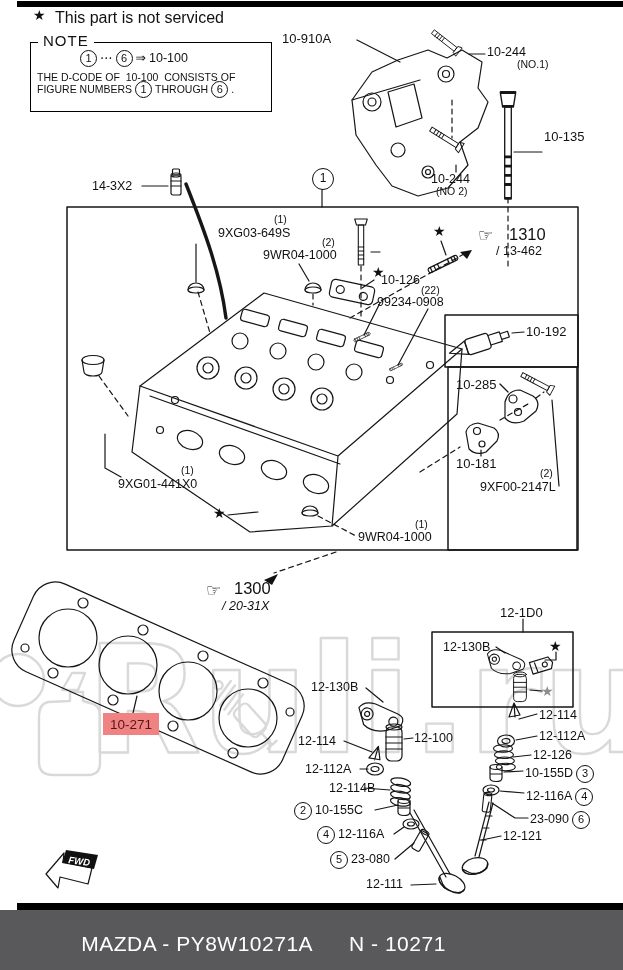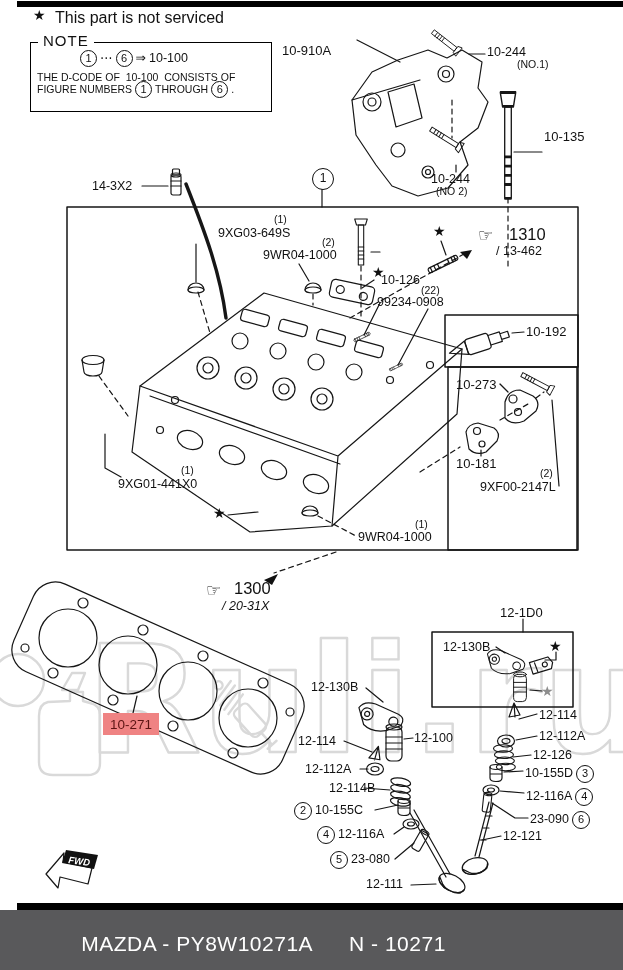--- a/index.html
+++ b/index.html
@@ -390,21 +390,21 @@
   </div>
   <div class="lbl sz11" style="left:37px;top:72px;">THE D-CODE OF  10-100  CONSISTS OF</div>
   <div class="lbl row sz11" style="left:37px;top:81px;">
     <span>FIGURE NUMBERS</span>
     <span class="circ sm">1</span>
     <span>THROUGH</span>
     <span class="circ sm">6</span>
     <span>.</span>
   </div>
 
-  <div class="lbl sz13" style="left:282px;top:44px;text-align:right;">10-910A</div>
+  <div class="lbl sz13" style="left:282px;top:32px;text-align:right;">10-910A</div>
   <div class="lbl" style="left:487px;top:46px;">10-244</div>
   <div class="lbl sz11" style="left:490px;top:59px;margin-left:27px;">(NO.1)</div>
   <div class="lbl sz13" style="left:544px;top:130px;">10-135</div>
   <div class="lbl" style="left:431px;top:173px;">10-244</div>
   <div class="lbl sz11" style="left:436px;top:186px;">(NO 2)</div>
   <div class="bigcirc">1</div>
   <div class="lbl" style="left:92px;top:180px;">14-3X2</div>
 
   <div class="lbl sz11" style="left:274px;top:214px;">(1)</div>
   <div class="lbl" style="left:218px;top:227px;">9XG03-649S</div>
@@ -413,21 +413,21 @@
   <div class="lbl" style="left:381px;top:246px;margin-top:28px;">10-126</div>
   <div class="lbl star" style="left:433px;top:224px;">★</div>
 
   <div class="lbl hand" style="left:478px;top:227px;">☞</div>
   <div class="lbl sz16" style="left:509px;top:226px;">1310</div>
   <div class="lbl" style="left:496px;top:245px;">/ 13-462</div>
 
   <div class="lbl sz11" style="left:421px;top:285px;">(22)</div>
   <div class="lbl" style="left:377px;top:296px;">99234-0908</div>
   <div class="lbl sz13" style="left:526px;top:325px;">10-192</div>
-  <div class="lbl sz13" style="left:456px;top:378px;">10-273</div>
+  <div class="lbl sz13" style="left:456px;top:378px;">10-285</div>
   <div class="lbl sz13" style="left:456px;top:457px;">10-181</div>
   <div class="lbl sz11" style="left:540px;top:468px;">(2)</div>
   <div class="lbl" style="left:480px;top:481px;">9XF00-2147L</div>
   <div class="lbl star" style="left:372px;top:265px;">★</div>
 
   <div class="lbl sz11" style="left:181px;top:465px;">(1)</div>
   <div class="lbl" style="left:118px;top:478px;">9XG01-441X0</div>
   <div class="lbl star" style="left:213px;top:506px;">★</div>
   <div class="lbl sz11" style="left:415px;top:519px;">(1)</div>
   <div class="lbl" style="left:358px;top:531px;">9WR04-1000</div>

